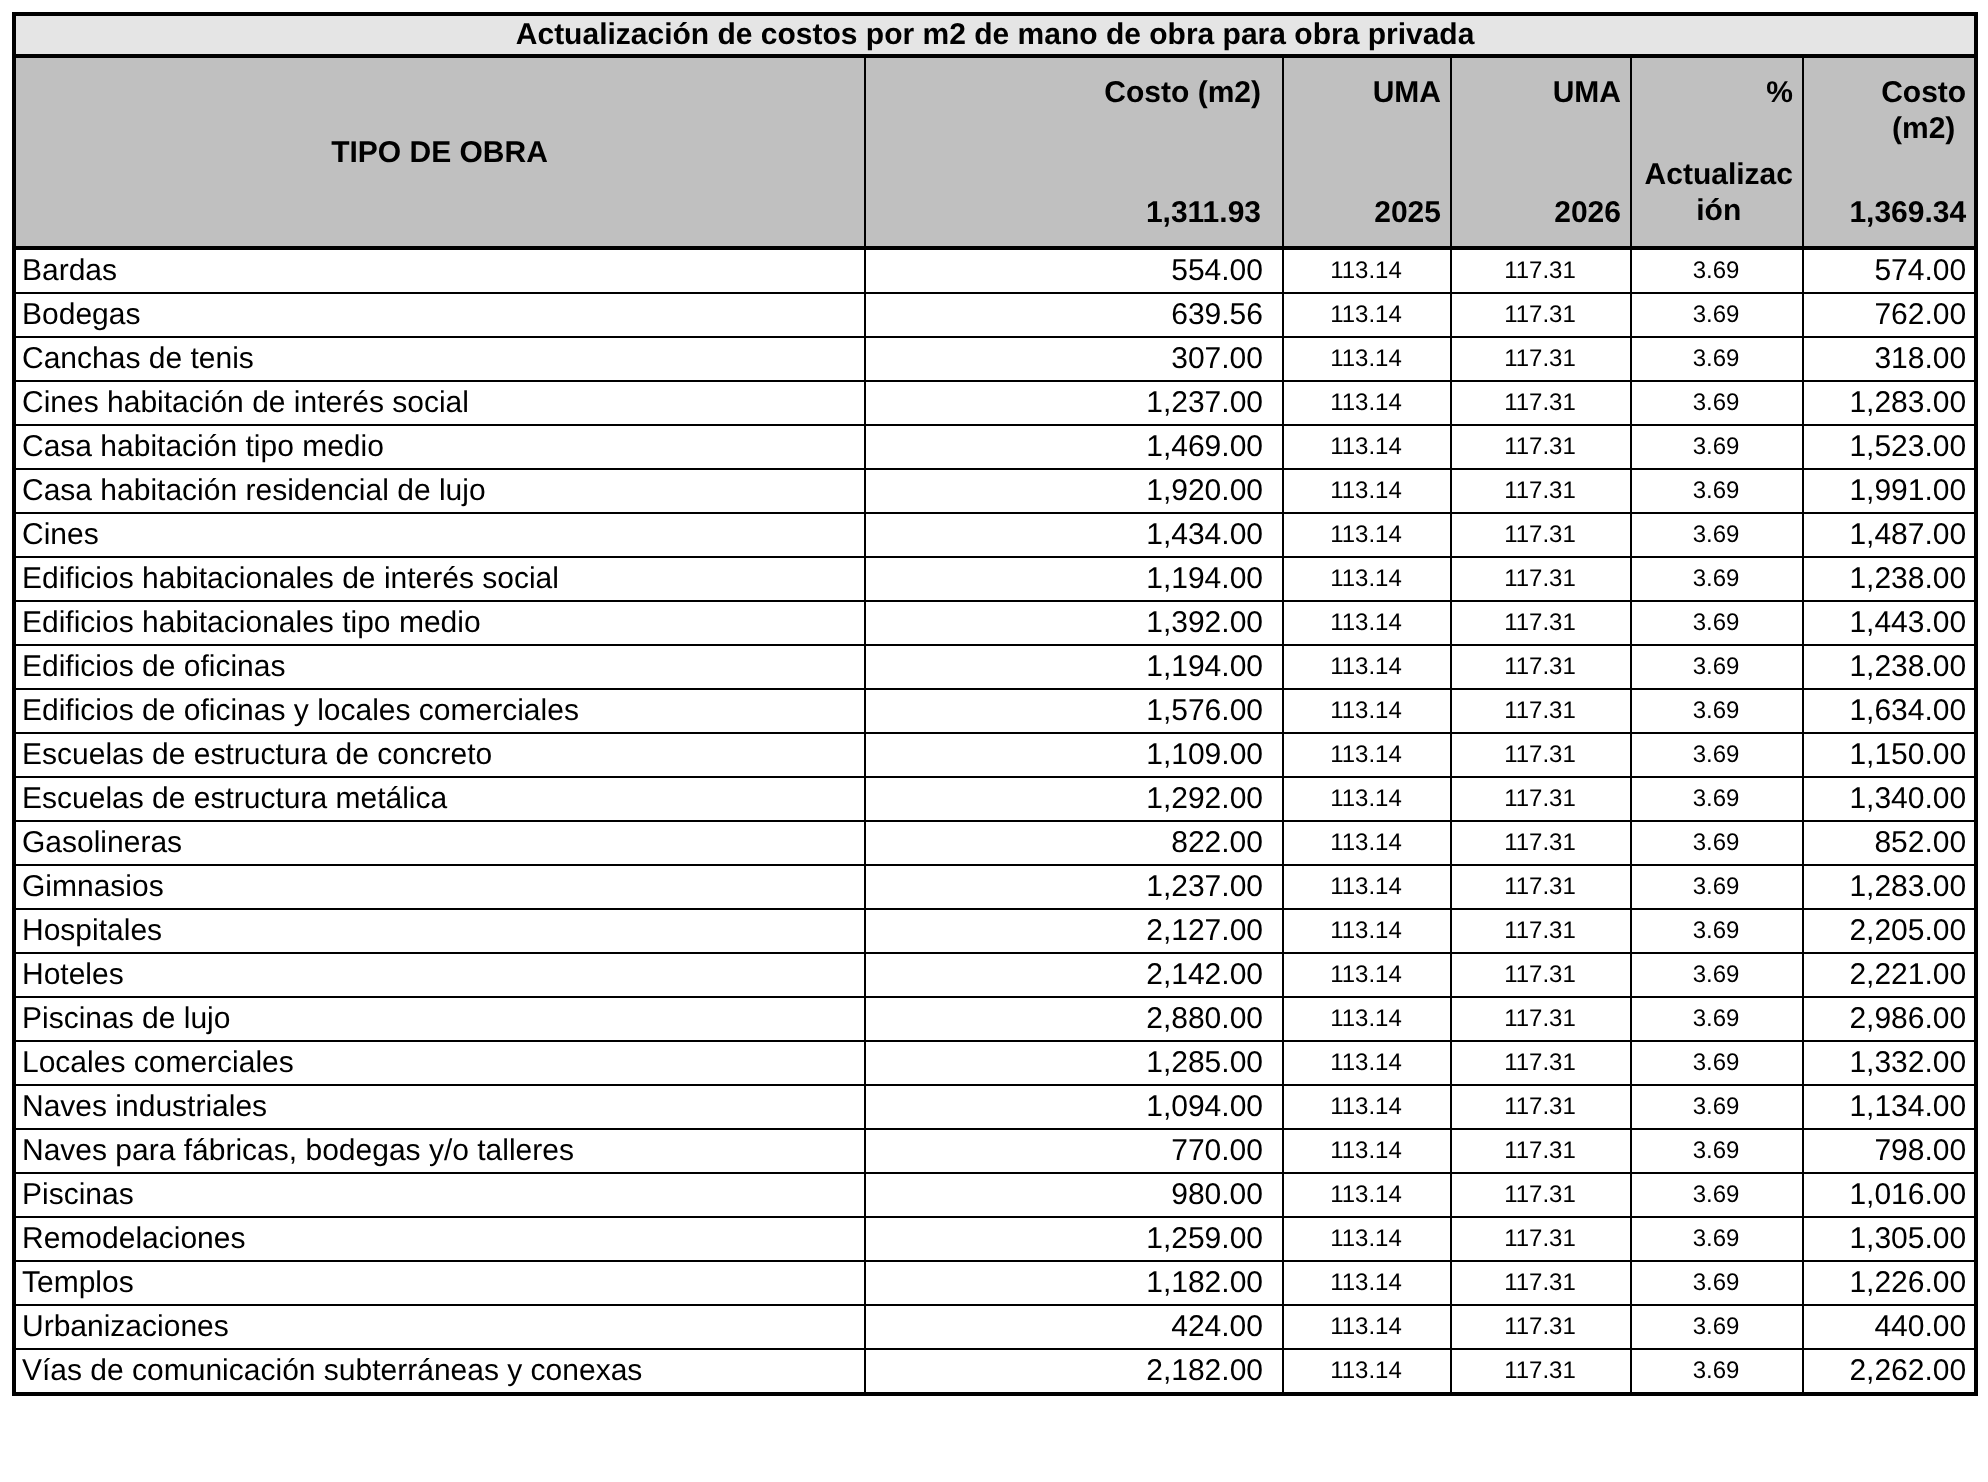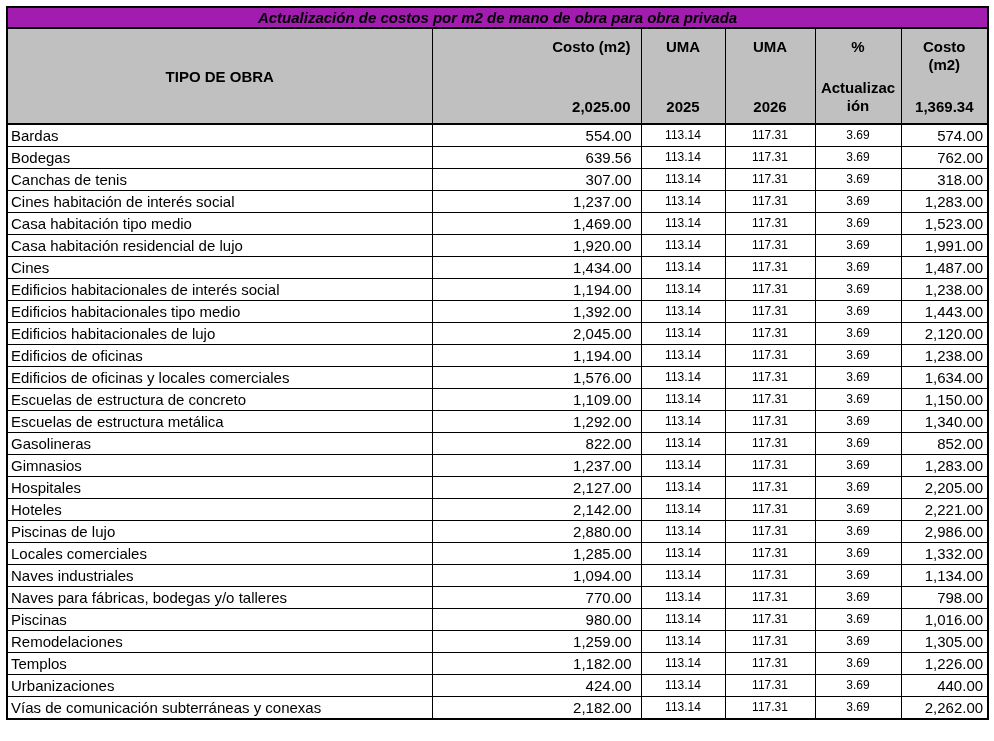--- a/index.html
+++ b/index.html
@@ -30,47 +30,46 @@
   th, td {
     border: 1px solid #000000;
     overflow: hidden;
     white-space: nowrap;
     padding: 0;
     box-sizing: border-box;
   }
   
   tr.title-row th {
     height: 21px;
-    background: #a21caf;
+    background: #e5e5e5;
     font-weight: bold;
     font-size: 15px;
     vertical-align: middle;
     border-bottom: 2px solid #000000;
-    font-style: italic;
   }
   
   tr.header-row th {
     background: #c0c0c0;
     font-weight: bold;
     font-size: 15px;
     height: 90px;
     vertical-align: middle;
     border-bottom: 2px solid #000000;
   }
   th.h-tipo { text-align: center; }
   .hwrap {
     height: 94px;
     display: flex;
     flex-direction: column;
     justify-content: space-between;
     box-sizing: border-box;
     padding: 9px 4px 8px 4px;
   }
   .hwrap.right { align-items: flex-end; padding-right: 10px; }
-  .hwrap.center { align-items: center; }
+  .hwrap.center { align-items: flex-end; }
   .wrap2 {
     white-space: pre-line;
     text-align: center;
     line-height: 18px;
   }
   
   tbody td {
     height: 21px;
     line-height: 21px;
     font-size: 15px;
@@ -97,21 +96,21 @@
     </colgroup>
     <thead>
       <tr class="title-row">
         <th colspan="6">Actualización de costos por m2 de mano de obra para obra privada</th>
       </tr>
       <tr class="header-row">
         <th class="h-tipo">TIPO DE OBRA</th>
         <th>
           <div class="hwrap right">
             <span>Costo (m2)</span>
-            <span>2,025.00</span>
+            <span>1,311.93</span>
           </div>
         </th>
         <th>
           <div class="hwrap center">
             <span>UMA</span>
             <span>2025</span>
           </div>
         </th>
         <th>
           <div class="hwrap center">
@@ -200,28 +199,20 @@
           <td class="c-pct">3.69</td>
           <td class="c-costo26">1,238.00</td>
         </tr>
         <tr>
           <td class="c-tipo">Edificios habitacionales tipo medio</td>
           <td class="c-costo25">1,392.00</td>
           <td class="c-uma">113.14</td>
           <td class="c-uma">117.31</td>
           <td class="c-pct">3.69</td>
           <td class="c-costo26">1,443.00</td>
-        </tr>
-        <tr>
-          <td class="c-tipo">Edificios habitacionales de lujo</td>
-          <td class="c-costo25">2,045.00</td>
-          <td class="c-uma">113.14</td>
-          <td class="c-uma">117.31</td>
-          <td class="c-pct">3.69</td>
-          <td class="c-costo26">2,120.00</td>
         </tr>
         <tr>
           <td class="c-tipo">Edificios de oficinas</td>
           <td class="c-costo25">1,194.00</td>
           <td class="c-uma">113.14</td>
           <td class="c-uma">117.31</td>
           <td class="c-pct">3.69</td>
           <td class="c-costo26">1,238.00</td>
         </tr>
         <tr>

